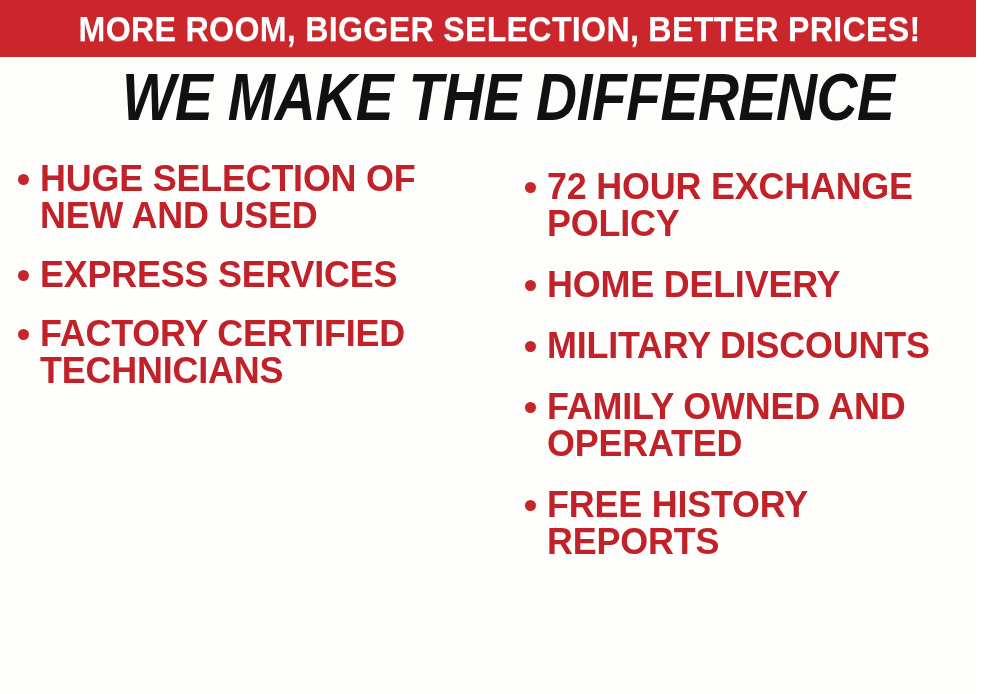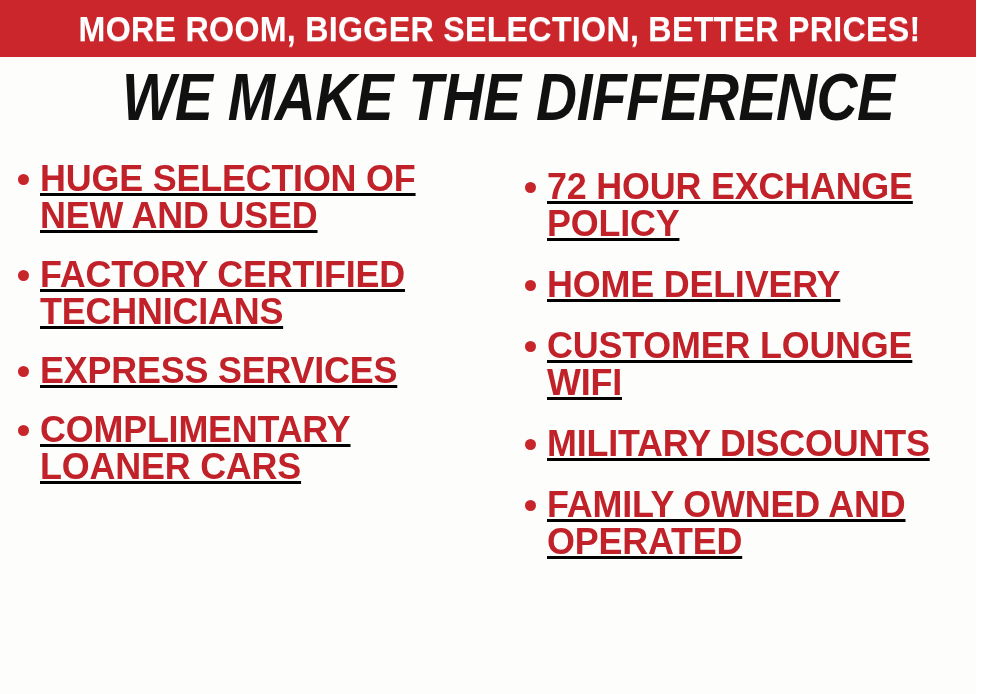--- a/index.html
+++ b/index.html
@@ -74,21 +74,20 @@
     position: absolute;
     left: 0;
     top: 160px;
     width: 1000px;
     height: 534px;
     display: flex;
     align-items: flex-start;
   }
   .col {
     box-sizing: border-box;
-    text-decoration: underline;
   }
   .col-left {
     width: 505px;
     padding-left: 18px;
   }
   .col-right {
     width: 495px;
     padding-left: 20px;
     margin-top: 8px;
   }
@@ -139,49 +138,45 @@
 
   <div class="columns">
 
     <div class="col col-left">
       <div class="bullet">
         <span class="dot"></span>
         <span class="bullet-label">HUGE SELECTION OF NEW AND USED</span>
       </div>
       <div class="bullet">
         <span class="dot"></span>
-        <span class="bullet-label">FACTORY CERTIFIED TECHNICIANS</span>
-      </div>
-      <div class="bullet">
-        <span class="dot"></span>
         <span class="bullet-label">EXPRESS SERVICES</span>
       </div>
       <div class="bullet">
         <span class="dot"></span>
-        <span class="bullet-label">COMPLIMENTARY LOANER CARS</span>
+        <span class="bullet-label">FACTORY CERTIFIED TECHNICIANS</span>
       </div>
     </div>
 
     <div class="col col-right">
       <div class="bullet">
         <span class="dot"></span>
         <span class="bullet-label">72 HOUR EXCHANGE POLICY</span>
       </div>
       <div class="bullet">
         <span class="dot"></span>
         <span class="bullet-label">HOME DELIVERY</span>
       </div>
       <div class="bullet">
         <span class="dot"></span>
-        <span class="bullet-label">CUSTOMER LOUNGE WIFI</span>
-      </div>
-      <div class="bullet">
-        <span class="dot"></span>
         <span class="bullet-label">MILITARY DISCOUNTS</span>
       </div>
       <div class="bullet">
         <span class="dot"></span>
         <span class="bullet-label">FAMILY OWNED AND OPERATED</span>
+      </div>
+      <div class="bullet">
+        <span class="dot"></span>
+        <span class="bullet-label">FREE HISTORY REPORTS</span>
       </div>
     </div>
 
   </div>
 </div>
 
 </body></html>

